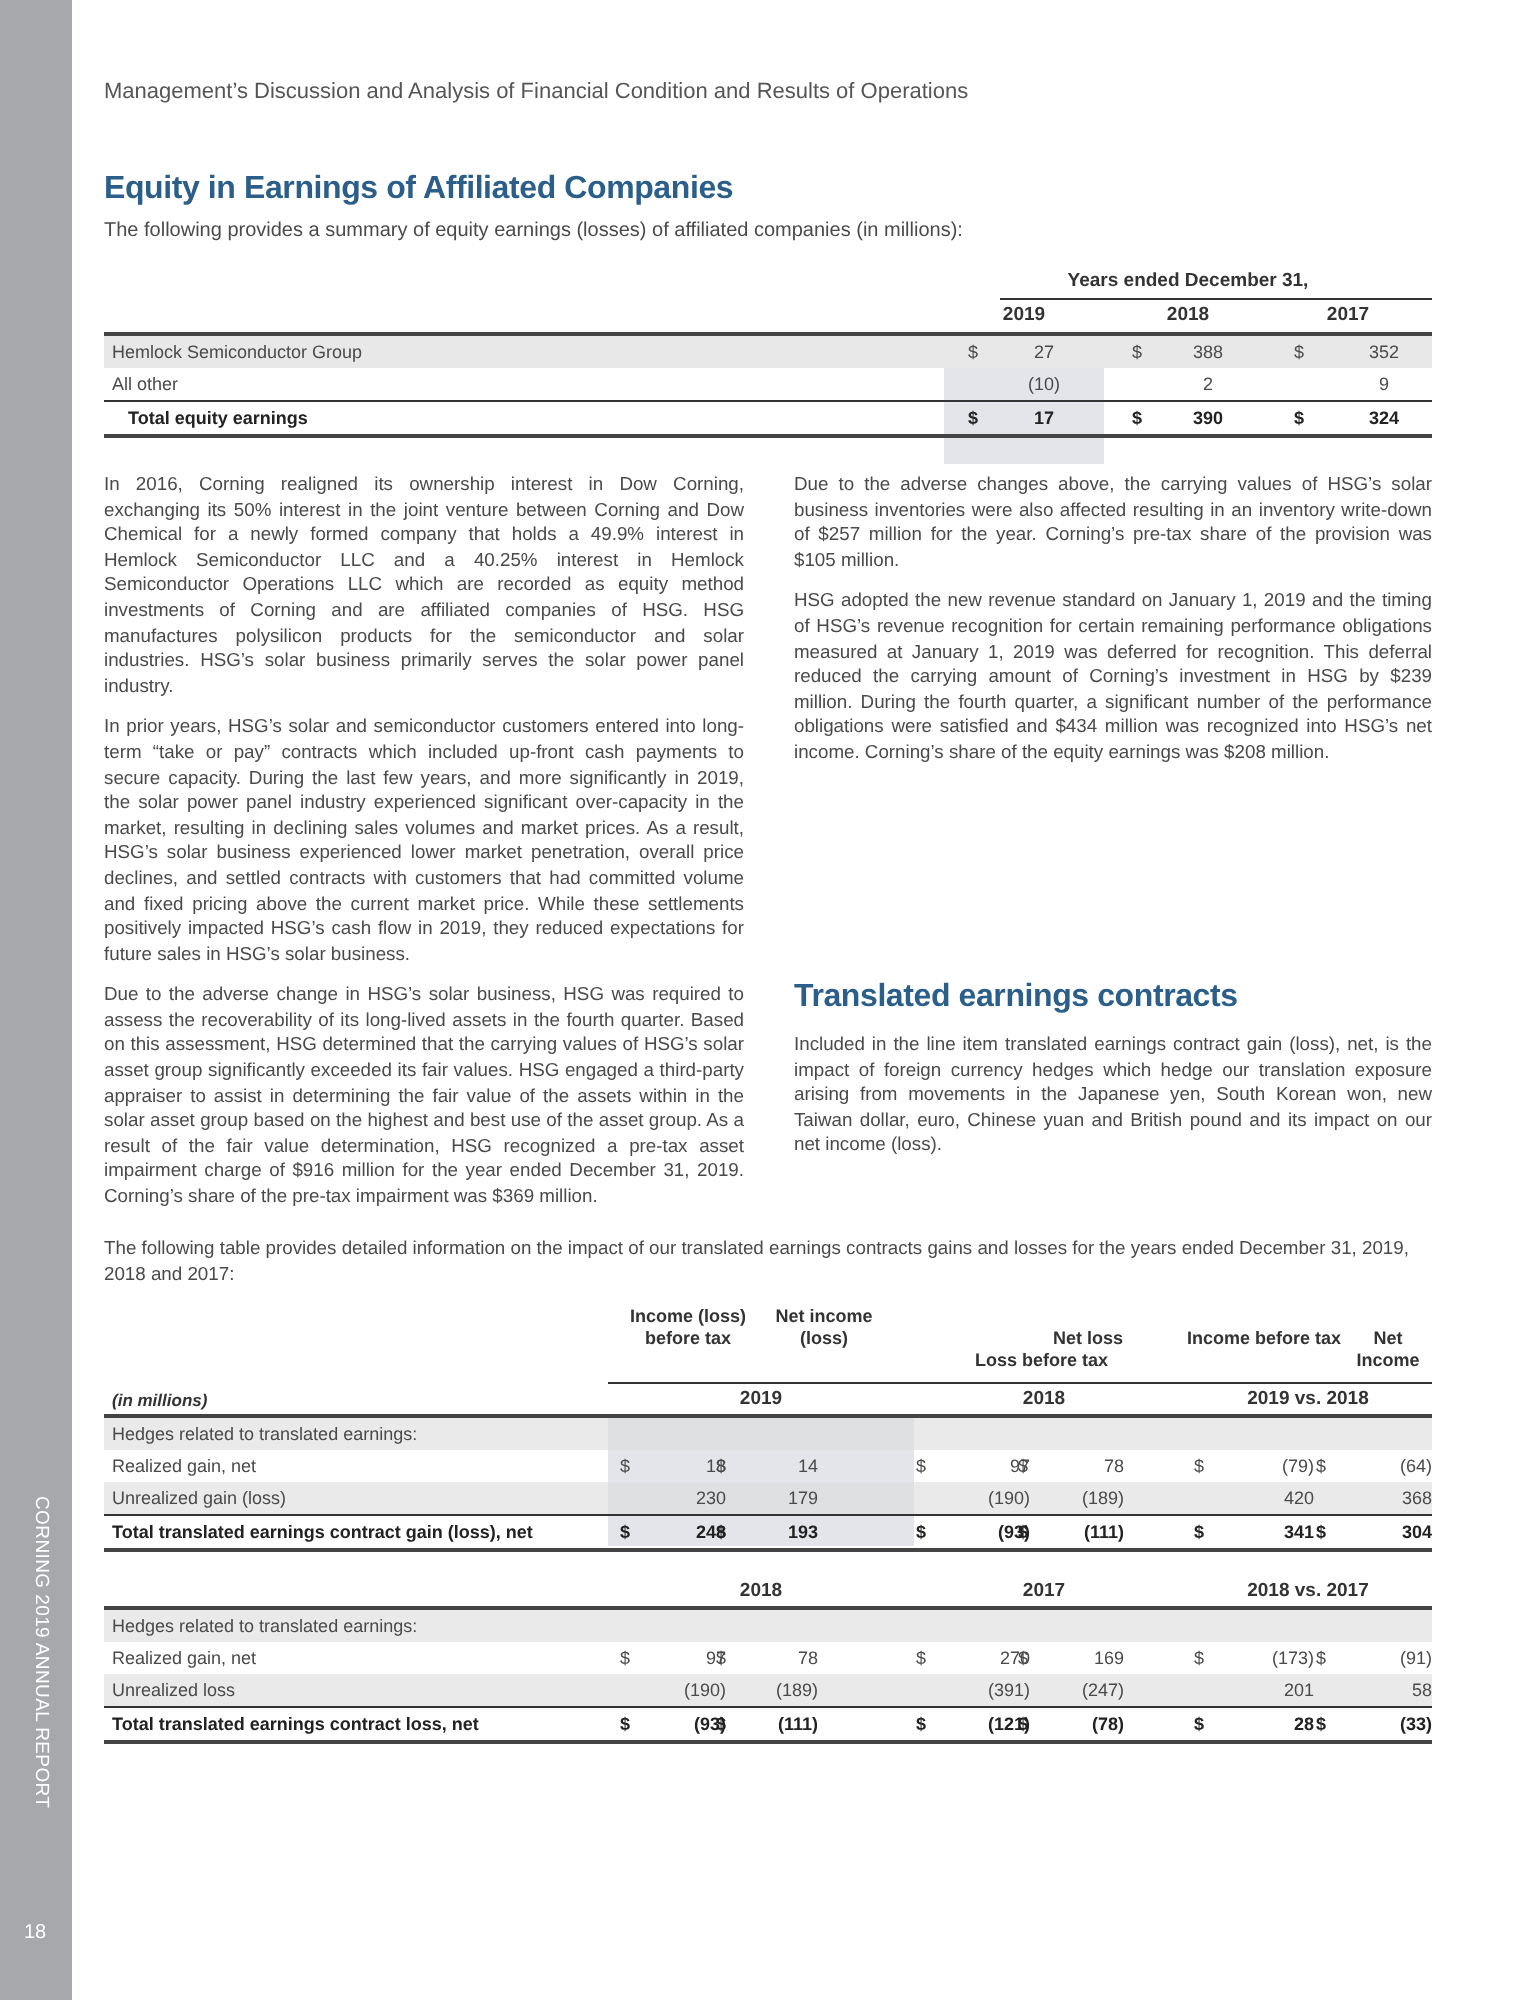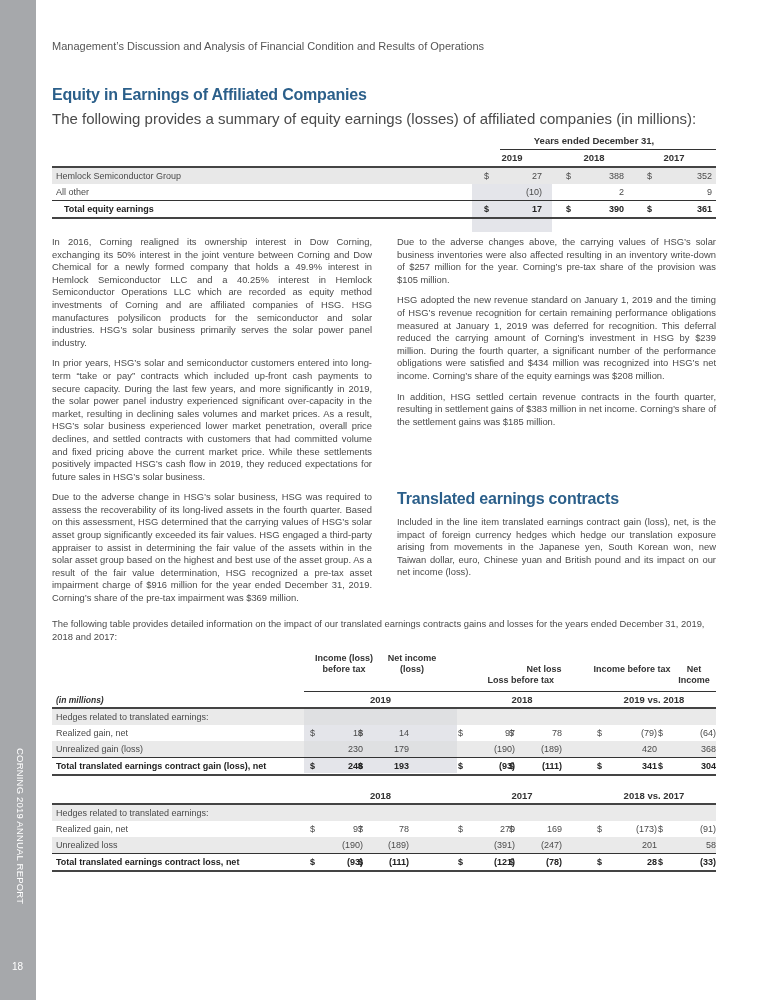--- a/index.html
+++ b/index.html
@@ -7,33 +7,33 @@
   body { position: relative; font-family: "Liberation Sans", sans-serif; color: #4a4a4a; }
 
   .side-bar { position: absolute; left: 0; top: 0; width: 36px; height: 1000px; background: #a6a8ab; }
   .side-title { position: absolute; left: 10px; top: 748px; width: 16px; height: 170px;
     writing-mode: vertical-rl; color: #ffffff; font-size: 9.5px; letter-spacing: 0.2px; white-space: nowrap; }
   .page-num { position: absolute; left: 12px; top: 961px; color: #ffffff; font-size: 10px; }
 
   .running-head { position: absolute; left: 52px; top: 40px; font-size: 11px; color: #555; }
 
   h2.sec { position: absolute; color: #2b5f8a; font-size: 16px; font-weight: bold; letter-spacing: -0.2px; }
-  .intro { position: absolute; font-size: 15px; color: #4a4a4a; }
+  .intro { position: absolute; font-size: 10px; color: #4a4a4a; }
 
   
   .t1 { position: absolute; left: 52px; top: 135px; width: 664px; font-size: 9px; }
   .t1 .hdr-super { position: absolute; left: 420px; top: 0; width: 244px; text-align: center; font-weight: bold; color: #333; font-size: 9.5px; }
   .t1 .hdr-line1 { position: absolute; left: 448px; top: 14px; width: 216px; height: 1px; background: #333; }
   .t1 .hdr-years { position: absolute; left: 0; top: 17px; width: 664px; height: 13px; }
   .t1 .hdr-years span { position: absolute; font-weight: bold; color: #333; font-size: 9.5px; width: 80px; text-align: center; }
   .t1 .hdr-line2 { position: absolute; left: 0; top: 31px; width: 664px; height: 2px; background: #444; }
   .t1 .row { position: absolute; left: 0; width: 664px; height: 16px; }
   .t1 .row .lbl { position: absolute; left: 4px; top: 3px; }
   .t1 .row .cur, .t1 .row .val { position: absolute; top: 3px; }
-  .t1 .row .val { text-align: right; width: 40px; }
+  .t1 .row .val { text-align: center; width: 40px; }
   .shade { background: #e8e8e8; }
   .shade-col { position: absolute; background: #e4e5ea; }
   .bold { font-weight: bold; color: #222; }
   .t1 .rule-total { position: absolute; left: 0; width: 664px; height: 1px; background: #333; }
 
   
   .col { position: absolute; font-size: 9.4px; line-height: 12.6px; color: #4a4a4a; text-align: justify; }
   .col p { margin-bottom: 8px; }
 
   
@@ -87,35 +87,34 @@
     <span class="val" style="left:620px;">9</span>
   </div>
   <div class="rule-total" style="top:65px;"></div>
   <div class="row bold" style="top:66px;">
     <span class="lbl" style="left:12px;">Total equity earnings</span>
     <span class="cur" style="left:432px;">$</span>
     <span class="val" style="left:450px;">17</span>
     <span class="cur" style="left:514px;">$</span>
     <span class="val" style="left:532px;">390</span>
     <span class="cur" style="left:595px;">$</span>
-    <span class="val" style="left:620px;">361</span>
+    <span class="val" style="left:620px;">324</span>
   </div>
   <div class="rule-total" style="top:82px; height:2px; background:#444;"></div>
 </div>
 
 <div class="col" style="left:52px; top:236px; width:320px;">
   <p>In 2016, Corning realigned its ownership interest in Dow Corning, exchanging its 50% interest in the joint venture between Corning and Dow Chemical for a newly formed company that holds a 49.9% interest in Hemlock Semiconductor LLC and a 40.25% interest in Hemlock Semiconductor Operations LLC which are recorded as equity method investments of Corning and are affiliated companies of HSG. HSG manufactures polysilicon products for the semiconductor and solar industries. HSG’s solar business primarily serves the solar power panel industry.</p>
   <p>In prior years, HSG’s solar and semiconductor customers entered into long-term “take or pay” contracts which included up-front cash payments to secure capacity. During the last few years, and more significantly in 2019, the solar power panel industry experienced significant over-capacity in the market, resulting in declining sales volumes and market prices. As a result, HSG’s solar business experienced lower market penetration, overall price declines, and settled contracts with customers that had committed volume and fixed pricing above the current market price. While these settlements positively impacted HSG’s cash flow in 2019, they reduced expectations for future sales in HSG’s solar business.</p>
   <p>Due to the adverse change in HSG’s solar business, HSG was required to assess the recoverability of its long-lived assets in the fourth quarter. Based on this assessment, HSG determined that the carrying values of HSG’s solar asset group significantly exceeded its fair values. HSG engaged a third-party appraiser to assist in determining the fair value of the assets within in the solar asset group based on the highest and best use of the asset group. As a result of the fair value determination, HSG recognized a pre-tax asset impairment charge of $916 million for the year ended December 31, 2019. Corning’s share of the pre-tax impairment was $369 million.</p>
 </div>
 
 <div class="col" style="left:397px; top:236px; width:319px;">
   <p>Due to the adverse changes above, the carrying values of HSG’s solar business inventories were also affected resulting in an inventory write-down of $257 million for the year. Corning’s pre-tax share of the provision was $105 million.</p>
   <p>HSG adopted the new revenue standard on January 1, 2019 and the timing of HSG’s revenue recognition for certain remaining performance obligations measured at January 1, 2019 was deferred for recognition. This deferral reduced the carrying amount of Corning’s investment in HSG by $239 million. During the fourth quarter, a significant number of the performance obligations were satisfied and $434 million was recognized into HSG’s net income. Corning’s share of the equity earnings was $208 million.</p>
-  <p>In addition, HSG settled certain revenue contracts in the fourth quarter, resulting in settlement gains of $383 million in net income. Corning’s share of the settlement gains was $185 million.</p>
 </div>
 
 <h2 class="sec" style="left:397px; top:490px;">Translated earnings contracts</h2>
 <div class="col" style="left:397px; top:516px; width:319px;">
   <p>Included in the line item translated earnings contract gain (loss), net, is the impact of foreign currency hedges which hedge our translation exposure arising from movements in the Japanese yen, South Korean won, new Taiwan dollar, euro, Chinese yuan and British pound and its impact on our net income (loss).</p>
 </div>
 
 <div class="col" style="left:52px; top:618px; width:664px; text-align:left;">
   <p>The following table provides detailed information on the impact of our translated earnings contracts gains and losses for the years ended December 31, 2019, 2018 and 2017:</p>
 </div>

